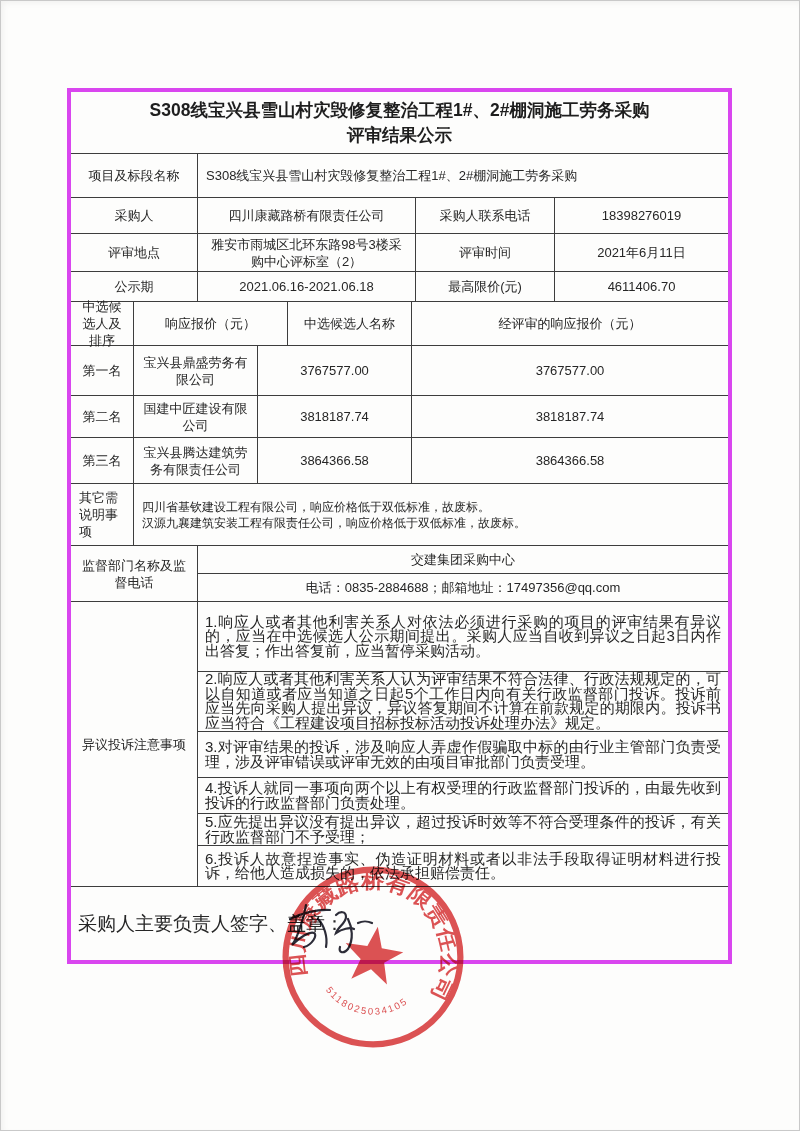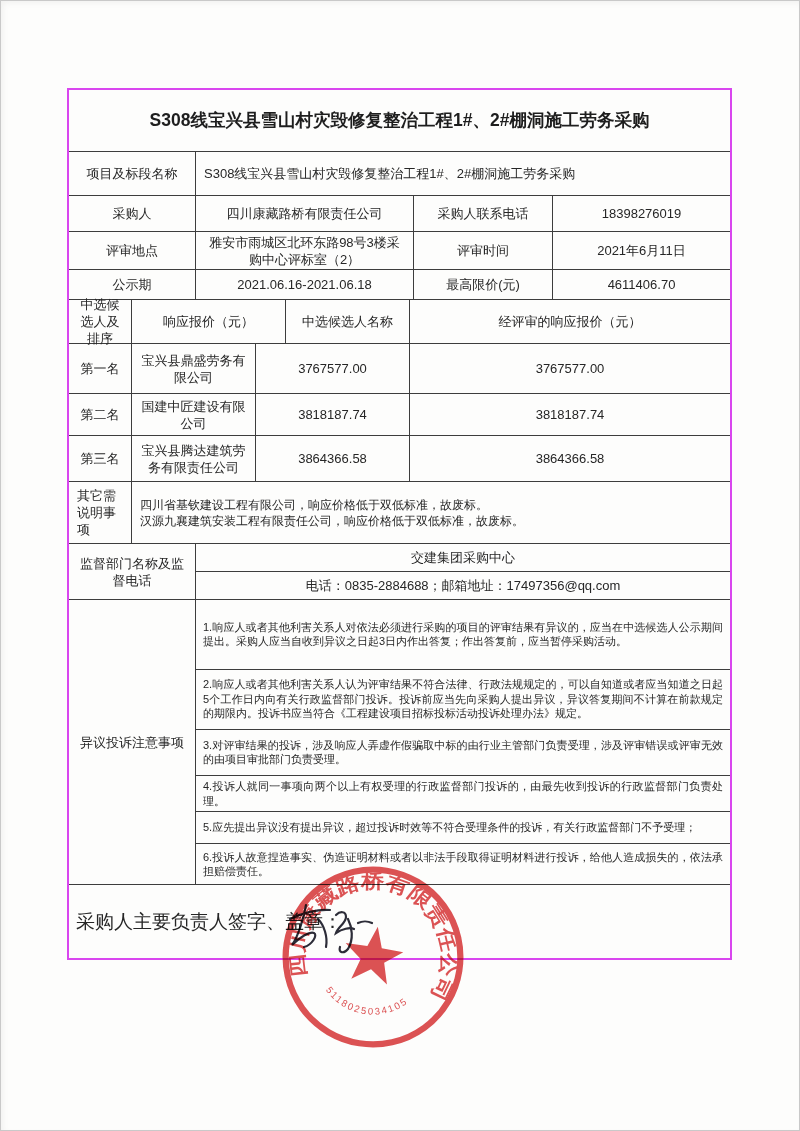--- a/index.html
+++ b/index.html
@@ -5,21 +5,21 @@
   * { margin:0; padding:0; box-sizing:border-box; }
   html,body { background:#e9e9e9; }
   body { font-family:"Liberation Sans", sans-serif; }
   .page {
     position:relative; width:800px; height:1131px; margin:0 auto;
     background:#fdfdfc; color:#262626; overflow:hidden;
     box-shadow: inset 0 0 0 1px #c9c9c9, inset 3px 3px 6px rgba(0,0,0,0.05);
   }
   .tbl {
     position:absolute; left:67px; top:88px; width:665px;
-    border:2px solid #d946ef; font-size:13px;
+    border:4px solid #d946ef; font-size:13px;
   }
   .row { display:flex; border-bottom:1px solid #3d3d3d; }
   .row:last-child { border-bottom:none; }
   .cell {
     border-right:1px solid #3d3d3d; display:flex; flex-direction:column;
     align-items:center; justify-content:center; text-align:center;
     padding:2px 8px; line-height:17px;
   }
   .cell:last-child { border-right:none; }
   .cell.left { align-items:flex-start; text-align:left; }
@@ -32,38 +32,39 @@
   .grow { flex:1; }
   .title-row { align-items:center; justify-content:center; }
   .title {
     width:100%; text-align:center; font-weight:bold; font-size:17.5px;
     line-height:25px; color:#1e1e1e;
   }
   .stack { display:flex; flex-direction:column; flex:1; }
   .sub { border-bottom:1px solid #3d3d3d; display:flex; align-items:center; }
   .sub:last-child { border-bottom:none; }
   .sub.center { justify-content:center; text-align:center; }
-  .sub p { padding:2px 7px; font-size:11px; line-height:14.5px; text-align:justify; }
+  .sub p { padding:2px 7px; font-size:15px; line-height:14.5px; text-align:justify; }
   .notes-line { font-size:12px; line-height:16px; }
   .sig-row { align-items:center; }
   .sig-label { padding-left:7px; font-size:19px; }
   .stamp { position:absolute; left:277px; top:861px; width:192px; height:192px;
            transform:rotate(9deg); opacity:0.88; mix-blend-mode:multiply; z-index:5; }
   .signature { position:absolute; left:284px; top:893px; width:100px; height:68px;
                z-index:6; mix-blend-mode:multiply; }
 </style>
 </head>
 <body>
 
 <div class="page">
   <div class="tbl">
 
     <div class="row title-row" style="height:62px">
       <div class="title">
         <div>S308线宝兴县雪山村灾毁修复整治工程1#、2#棚洞施工劳务采购</div>
+        <div>评审结果公示</div>
       </div>
     </div>
 
     <div class="row" style="height:44px">
       <div class="cell w127">项目及标段名称</div>
       <div class="cell grow left">S308线宝兴县雪山村灾毁修复整治工程1#、2#棚洞施工劳务采购</div>
     </div>
 
     <div class="row" style="height:36px">
       <div class="cell w127">采购人</div>

